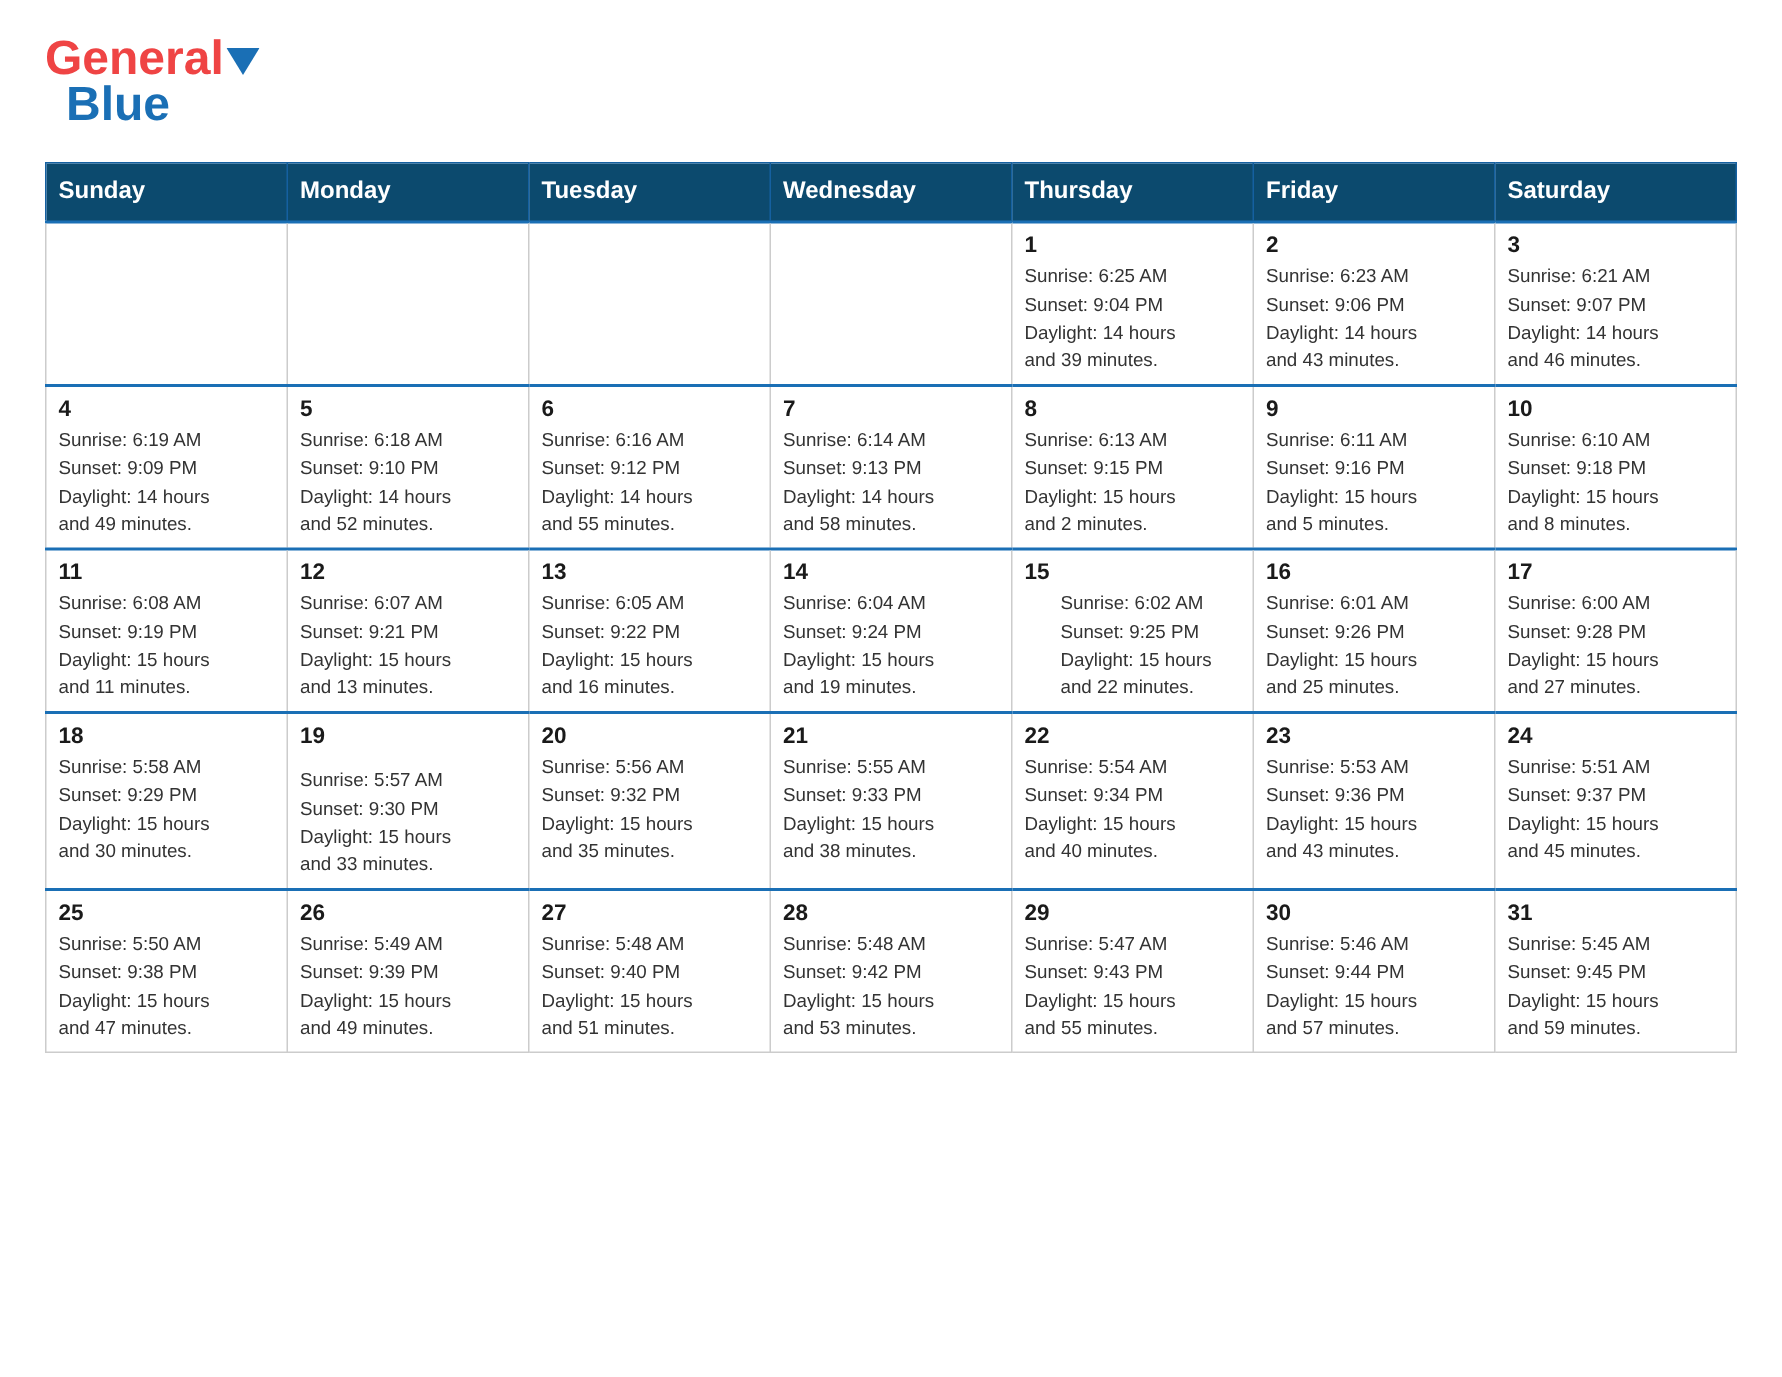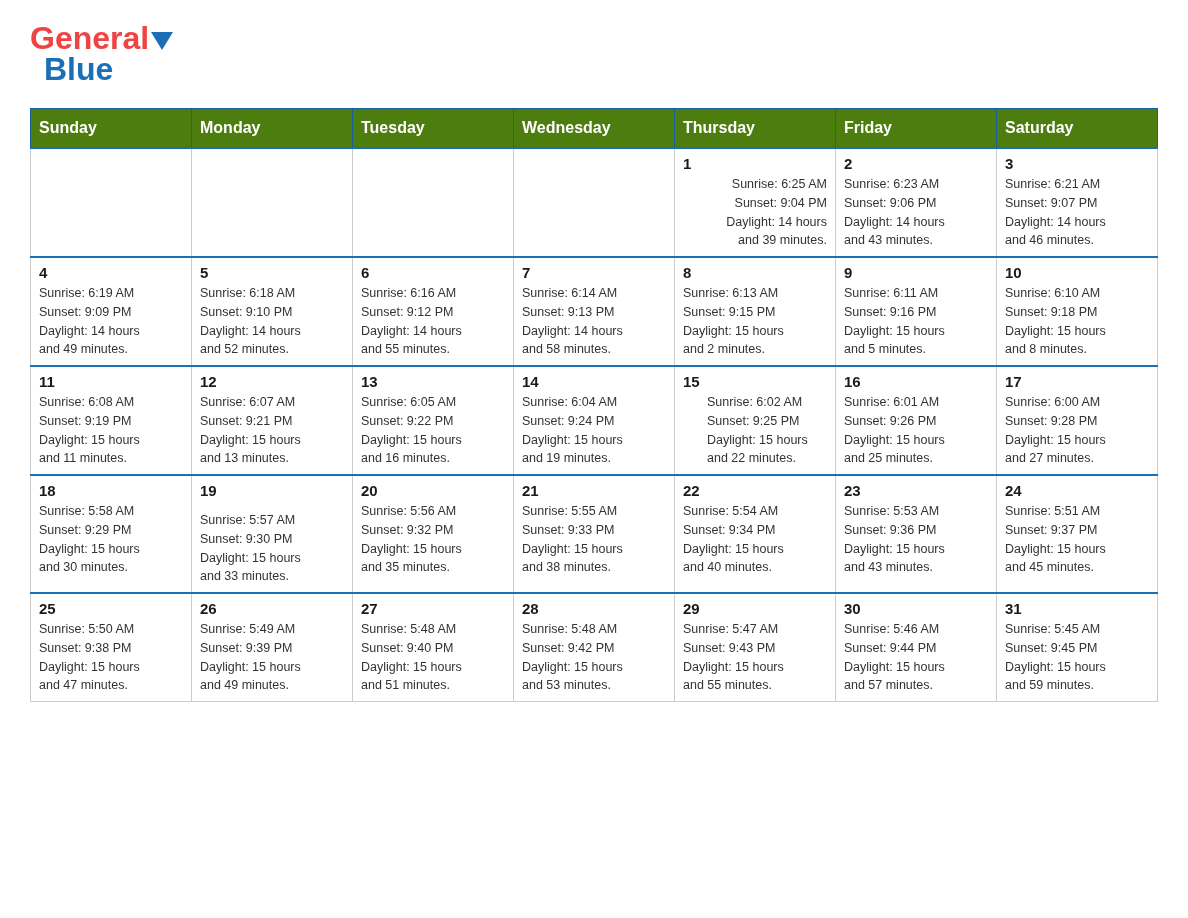--- a/index.html
+++ b/index.html
@@ -34,21 +34,21 @@
       font-size: 20px;
       color: #555;
       margin-top: 4px;
     }
     .calendar {
       width: 100%;
       border-collapse: collapse;
       border: 1px solid #ccc;
     }
     .calendar th {
-      background-color: #4d7c0f;
+      background-color: #0c4a6e;
       color: #fff;
       font-size: 16px;
       font-weight: bold;
       padding: 10px 8px;
       text-align: left;
       border: 1px solid #1560a0;
     }
     .calendar td {
       vertical-align: top;
       border: 1px solid #ccc;
@@ -108,21 +108,21 @@
       </tr>
   </thead>
   <tbody id="calendar-body">
   <tr class="week-row">
         <td class="empty-cell"></td>
         <td class="empty-cell"></td>
         <td class="empty-cell"></td>
         <td class="empty-cell"></td>
         <td>
           <div class="day-number">1</div>
-          <div class="day-info" style="white-space: pre-line; text-align: right;">Sunrise: 6:25 AM
+          <div class="day-info" style="white-space: pre-line;">Sunrise: 6:25 AM
 Sunset: 9:04 PM
 Daylight: 14 hours
 and 39 minutes.</div>
         </td>
         <td>
           <div class="day-number">2</div>
           <div class="day-info" style="white-space: pre-line;">Sunrise: 6:23 AM
 Sunset: 9:06 PM
 Daylight: 14 hours
 and 43 minutes.</div>

